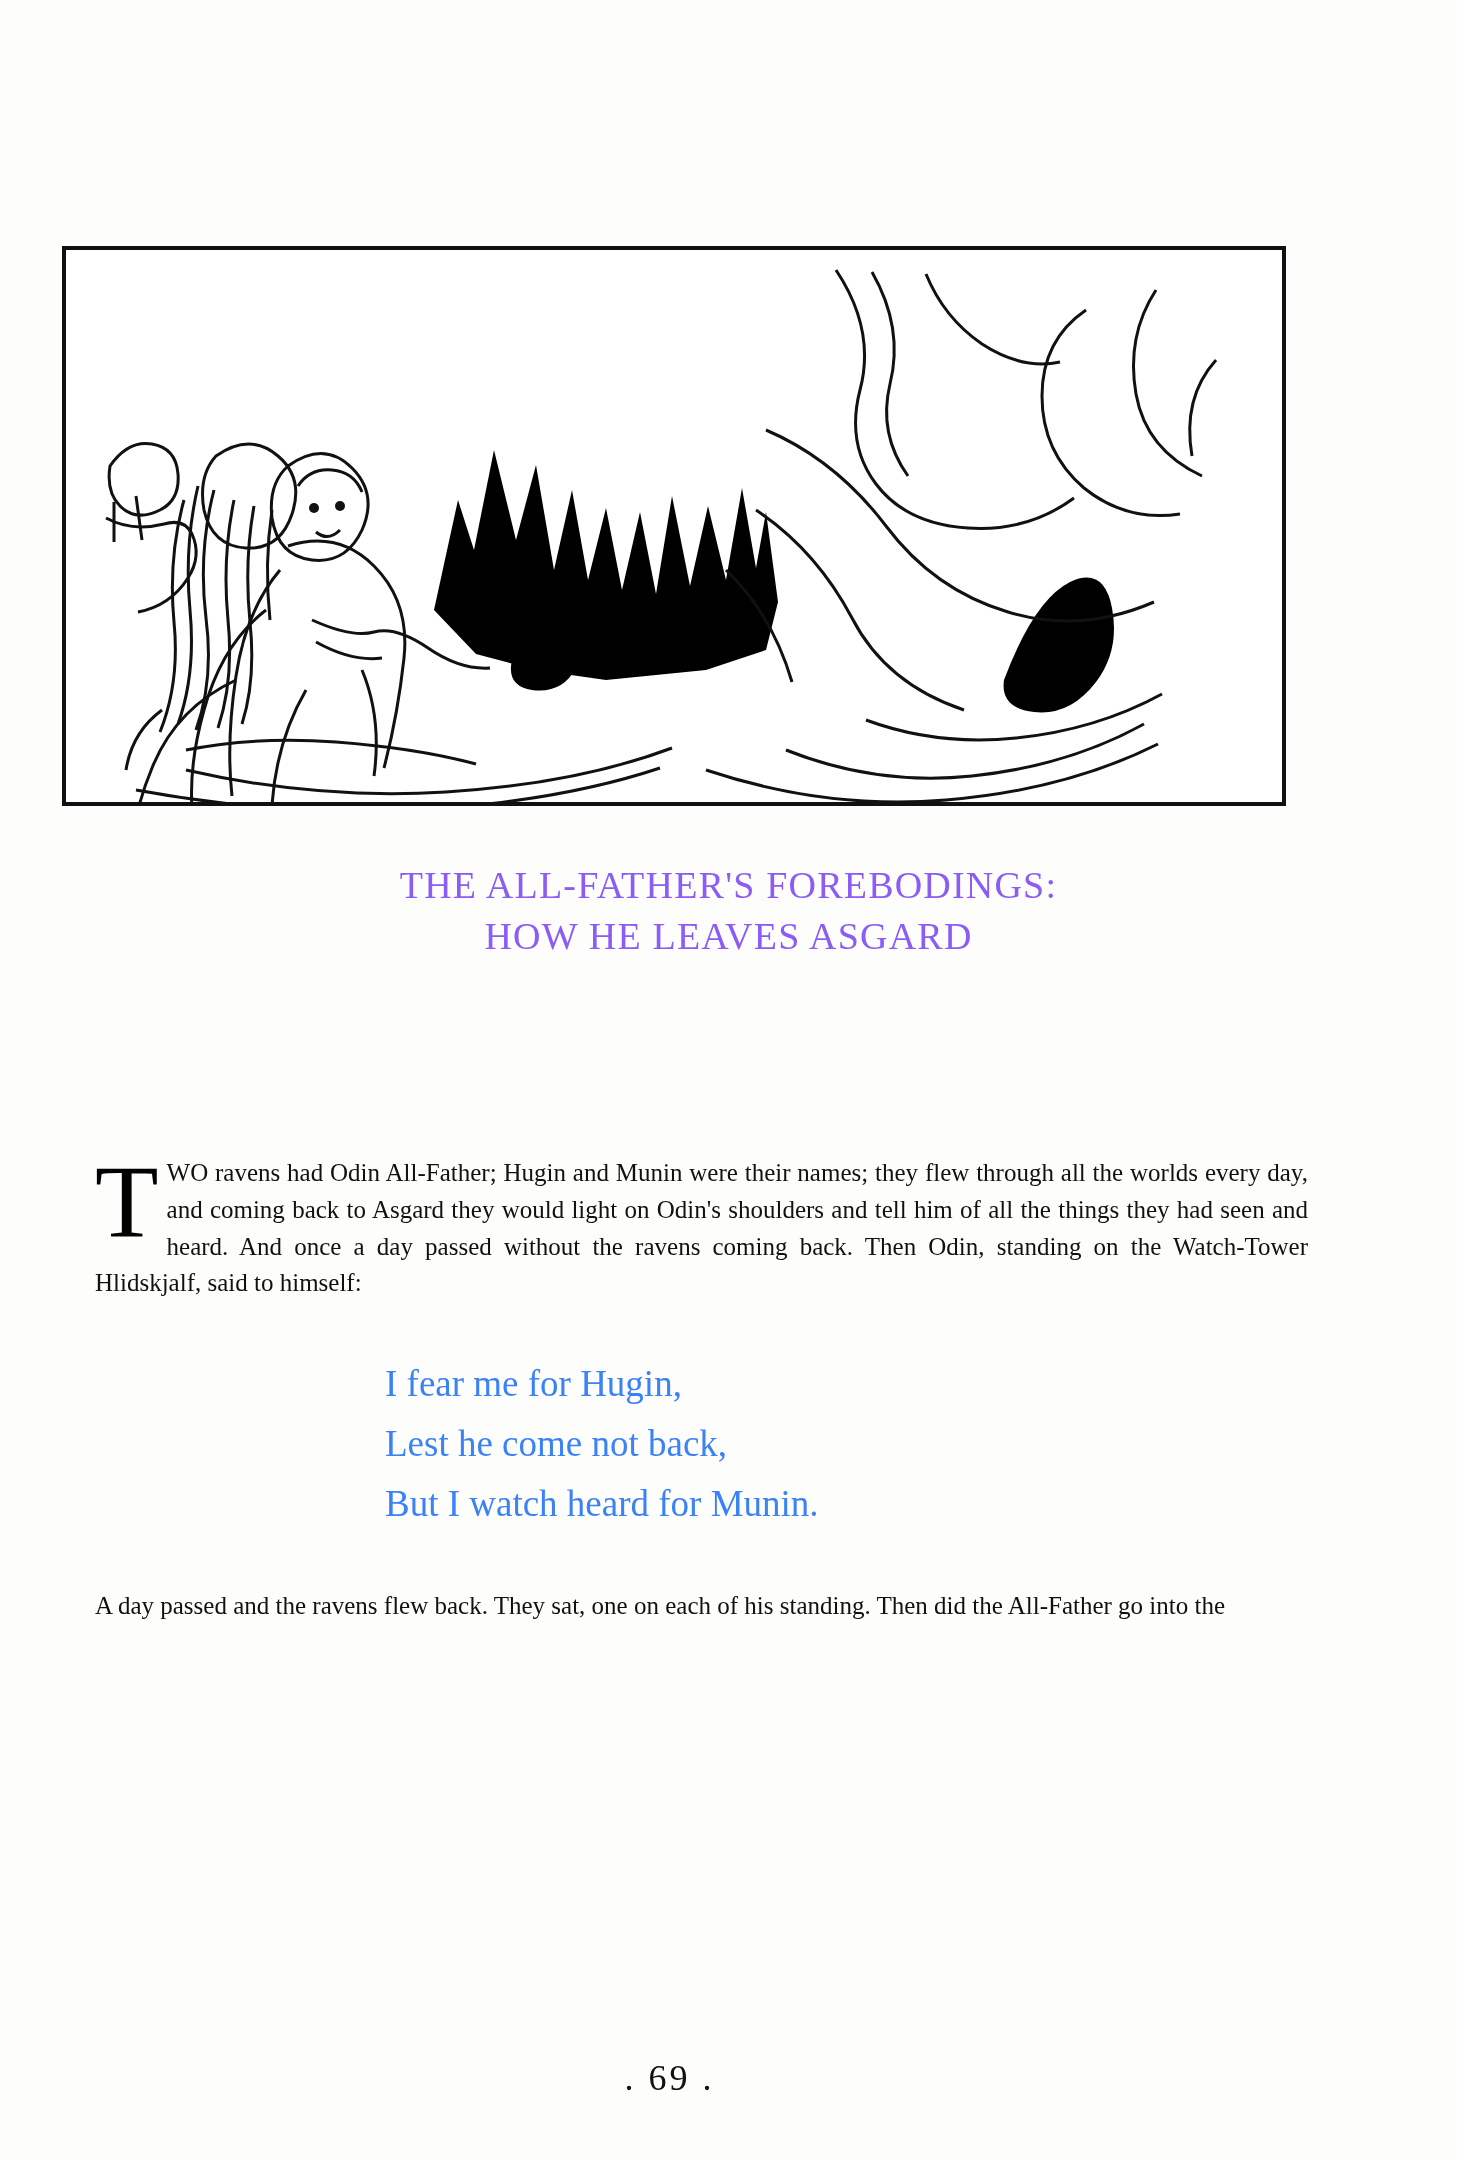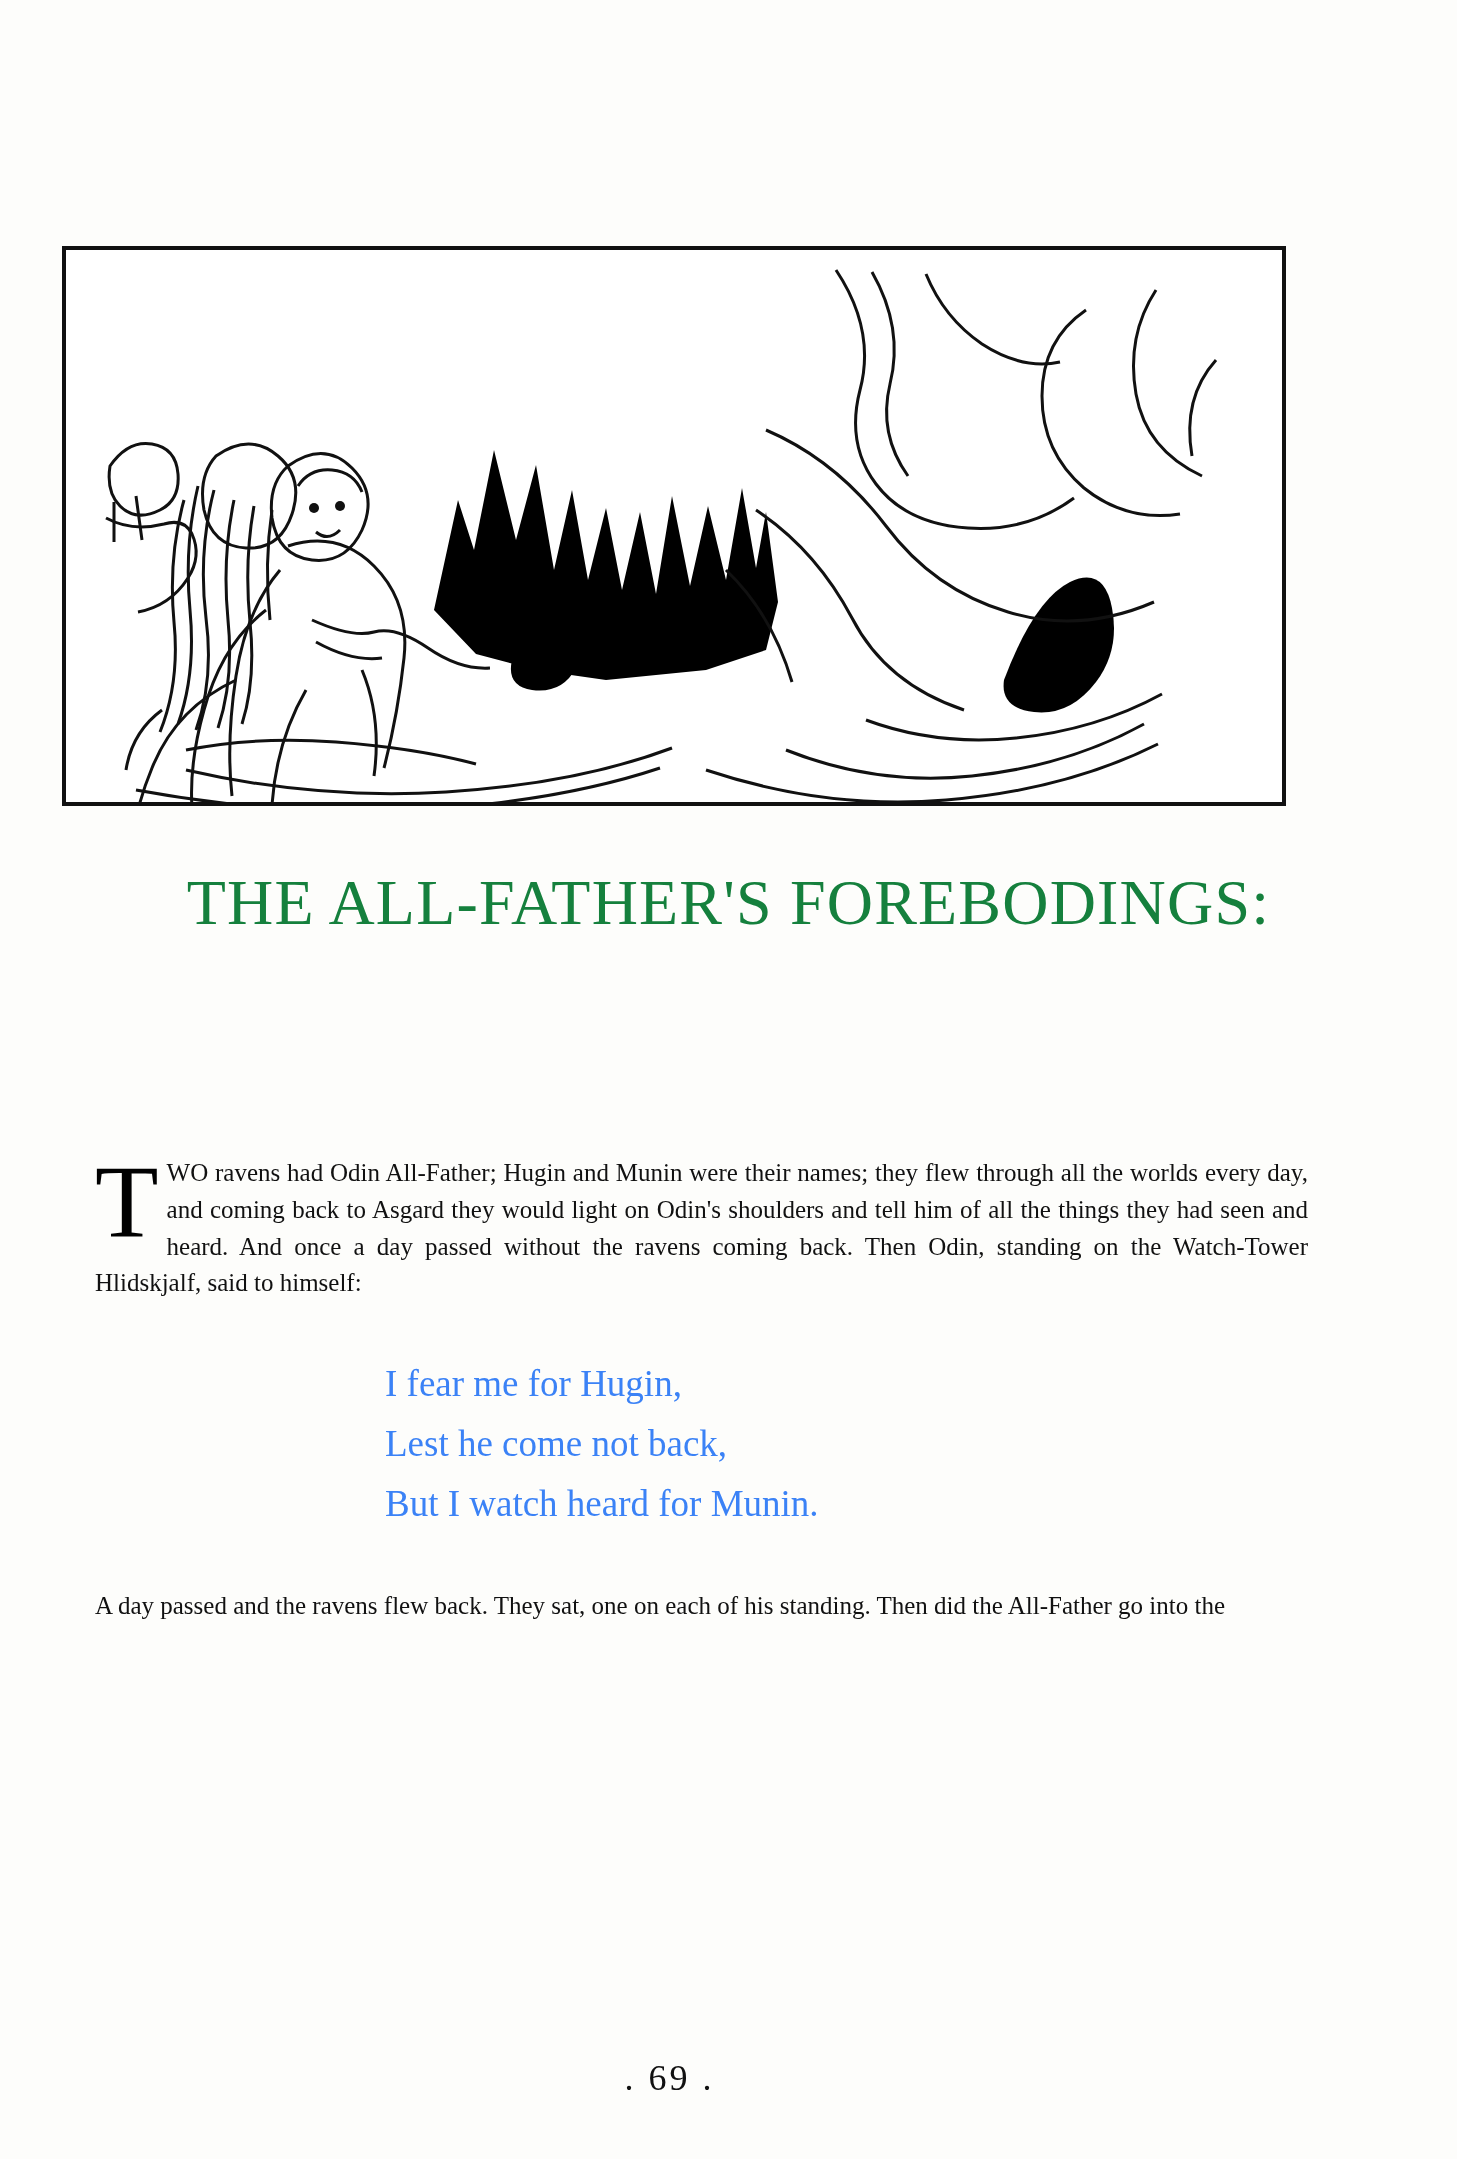--- a/index.html
+++ b/index.html
@@ -37,24 +37,24 @@
   }
   .title-block {
     position: absolute;
     left: 0;
     top: 860px;
     width: 1457px;
     text-align: center;
   }
   .title-line {
     font-family: "Liberation Serif", serif;
-    font-size: 64px;
+    font-size: 38px;
     letter-spacing: 1.2px;
     line-height: 1.35;
-    color: #15803d;
+    color: #8b5cf6;
     white-space: nowrap;
   }
   .body-col {
     position: absolute;
     left: 95px;
     top: 1155px;
     width: 1213px;
   }
   .para {
     font-size: 25px;
@@ -163,20 +163,21 @@
         <path d="M240 440 q-30 52 -34 116"></path>
         <path d="M296 420 q20 48 12 106"></path>
         <path d="M120 500 q70 -14 150 -8 q80 6 140 22"></path>
         <path d="M96 460 q-30 22 -36 60"></path>
       </g>
     </svg>
   </div>
 
   <div class="title-block">
     <div class="title-line">THE ALL-FATHER'S FOREBODINGS:</div>
+    <div class="title-line">HOW HE LEAVES ASGARD</div>
   </div>
 
   <div class="body-col">
     <div class="dropcap-wrap">
       <span class="dropcap">T</span>
       <p class="para first">WO ravens had Odin All-Father; Hugin and Munin were their names; they flew through all the worlds every day, and coming back to Asgard they would light on Odin's shoulders and tell him of all the things they had seen and heard. And once a day passed without the ravens coming back. Then Odin, standing on the Watch-Tower Hlidskjalf, said to himself:</p>
     </div>
 
     <div class="verse">
       <div class="verse-line">I fear me for Hugin,</div>

